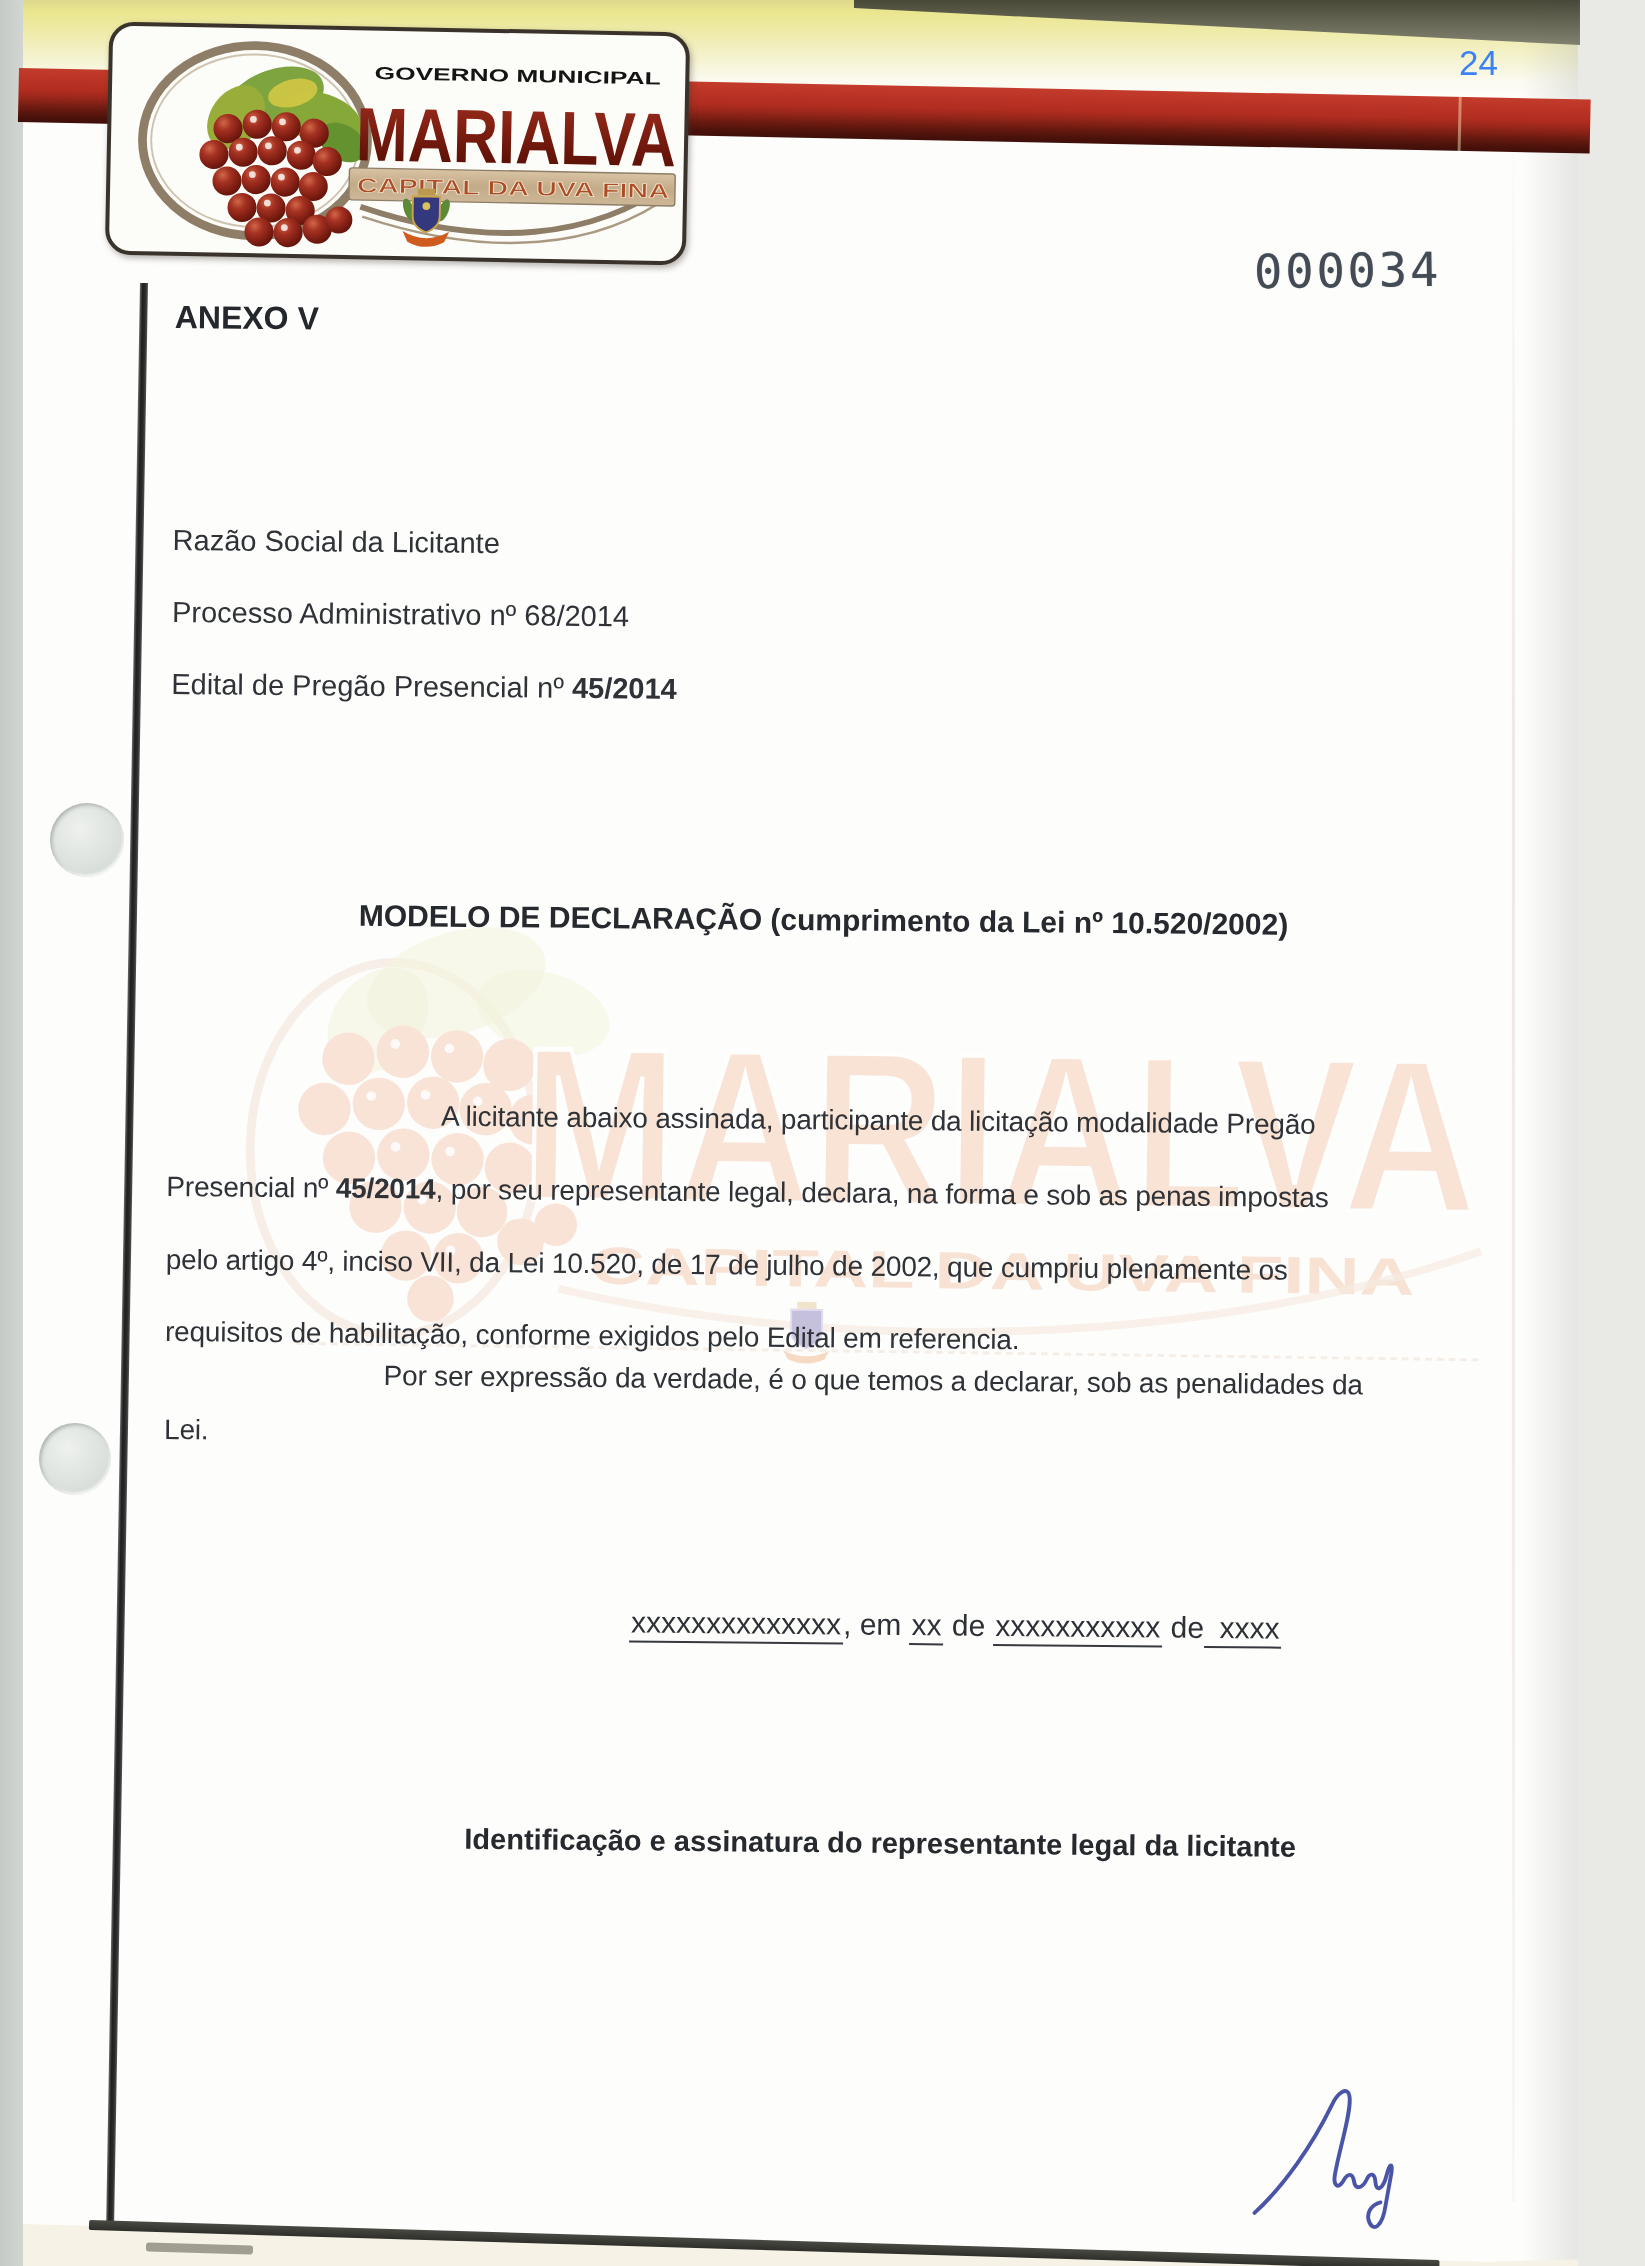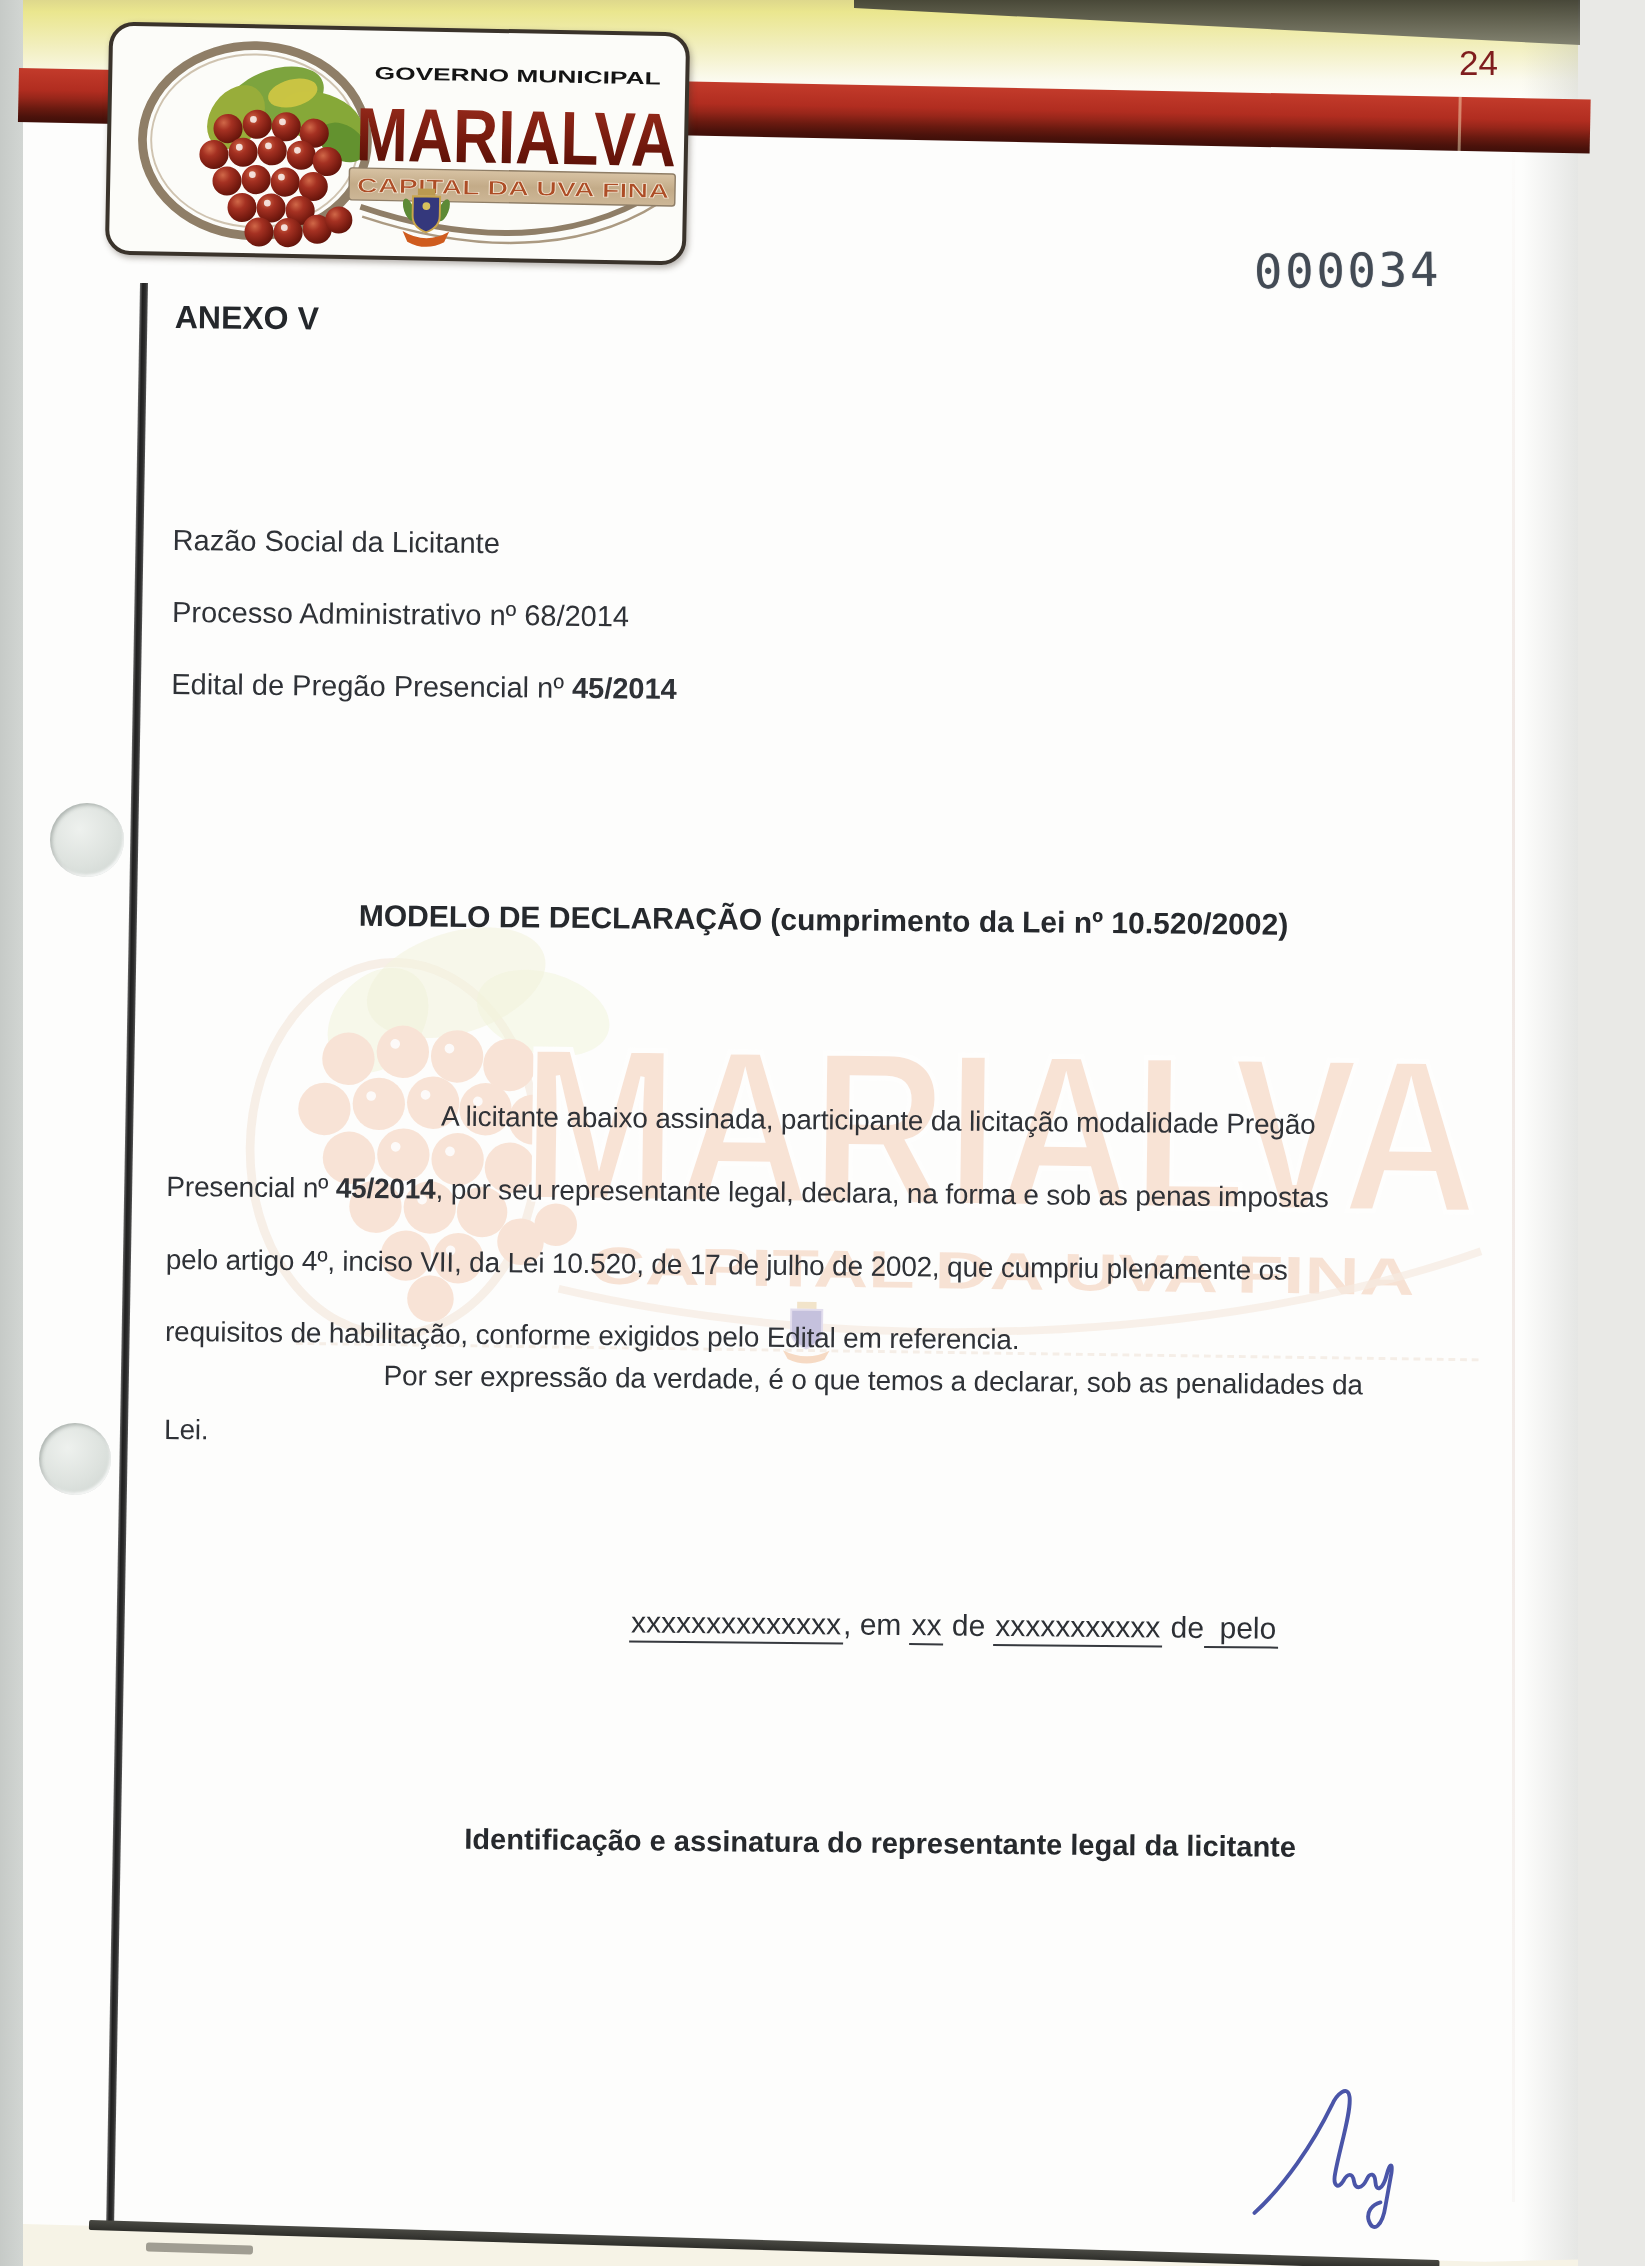--- a/index.html
+++ b/index.html
@@ -23,21 +23,21 @@
   
   .red-bar{left:19.4px;top:68px;width:1572px;height:54px;z-index:4;
     transform:rotate(1.15deg);transform-origin:left top;
     background:linear-gradient(180deg,#c33b2b 0%,#b12d20 40%,#97261a 55%,#6a1a10 74%,#4b120b 90%,#3f0f09 100%);}
   .red-bar .crease{position:absolute;left:1440px;top:0;width:2.9px;height:100%;background:rgba(255,240,200,.45);}
   
   .logo-box{left:107px;top:27px;width:573px;height:225px;z-index:6;
     background:#fcfcf9;border:4.9px solid #3a332b;border-radius:25px;
     transform:rotate(1.1deg);box-shadow:1.9px 2.9px 6.8px rgba(60,50,40,.38);overflow:hidden;}
   
-  .page-num{left:1459px;top:43px;font-size:35px;color:#7f1d1d;z-index:6;}
+  .page-num{left:1459px;top:43px;font-size:35px;color:#3b82f6;z-index:6;}
   .stamp{left:1254px;top:243px;z-index:3;font-family:"DejaVu Sans Mono",monospace;
     font-size:47px;letter-spacing:2.9px;color:#434b55;transform:rotate(-0.8deg);
     text-shadow:0 0 1px rgba(67,75,85,.55);}
   .left-line{left:140px;top:283px;width:7.8px;height:1941px;z-index:2;
     background:linear-gradient(90deg,#6a6a6a,#1f1f1f 35%,#2c2c2c 70%,#555);
     transform:rotate(1deg);transform-origin:top center;}
   .hole{border-radius:50%;z-index:3;
     background:radial-gradient(circle at 40% 35%,#eef1ee 0%,#dde2de 55%,#ccd3cf 100%);
     box-shadow:inset 1.9px 1.9px 3.9px rgba(110,120,115,.45),inset -1px -1.9px 2.9px rgba(255,255,255,.9);}
   .hole1{left:50px;top:803px;width:74px;height:74px;}
@@ -246,21 +246,21 @@
 
   <div class="abs line p1l1 fitline"><span class="ind ind280"></span><span>A licitante abaixo assinada, participante da licitação modalidade Pregão</span></div>
   <div class="abs line p1l2 fitline"><span>Presencial nº </span><b>45/2014</b><span>, por seu representante legal, declara, na forma e sob as penas impostas</span></div>
   <div class="abs line p1l3 fitline">pelo artigo 4º, inciso VII, da Lei 10.520, de 17 de julho de 2002, que cumpriu plenamente os</div>
   <div class="abs line p1l4">requisitos de habilitação, conforme exigidos pelo Edital em referencia.</div>
 
   <div class="abs line p2l1 fitline"><span class="ind ind225"></span><span>Por ser expressão da verdade, é o que temos a declarar, sob as penalidades da</span></div>
   <div class="abs line p2l2">Lei.</div>
 
   <div class="abs date-line">
-    <span class="ul">xxxxxxxxxxxxxx</span><span>, em </span><span class="ul">xx</span><span> de </span><span class="ul">xxxxxxxxxxx</span><span> de</span><span class="ul ul-year">pelo</span>
+    <span class="ul">xxxxxxxxxxxxxx</span><span>, em </span><span class="ul">xx</span><span> de </span><span class="ul">xxxxxxxxxxx</span><span> de</span><span class="ul ul-year">xxxx</span>
   </div>
 
   <div class="abs caption">Identificação e assinatura do representante legal da licitante</div>
 </div>
 
 <div class="abs signature">
   <svg width="170" height="170" viewBox="0 0 175 175">
     <path d="M 10 140 C 42 114, 74 72, 95 34 C 101 22, 113 13, 114 26 C 115 42, 101 78, 95 104
              C 92 116, 97 121, 103 112 C 108 104, 113 104, 114 113 C 115 122, 122 121, 127 112
              C 131 104, 136 106, 136 115 C 136 125, 143 124, 148 108 C 151 98, 155 94, 153 106

